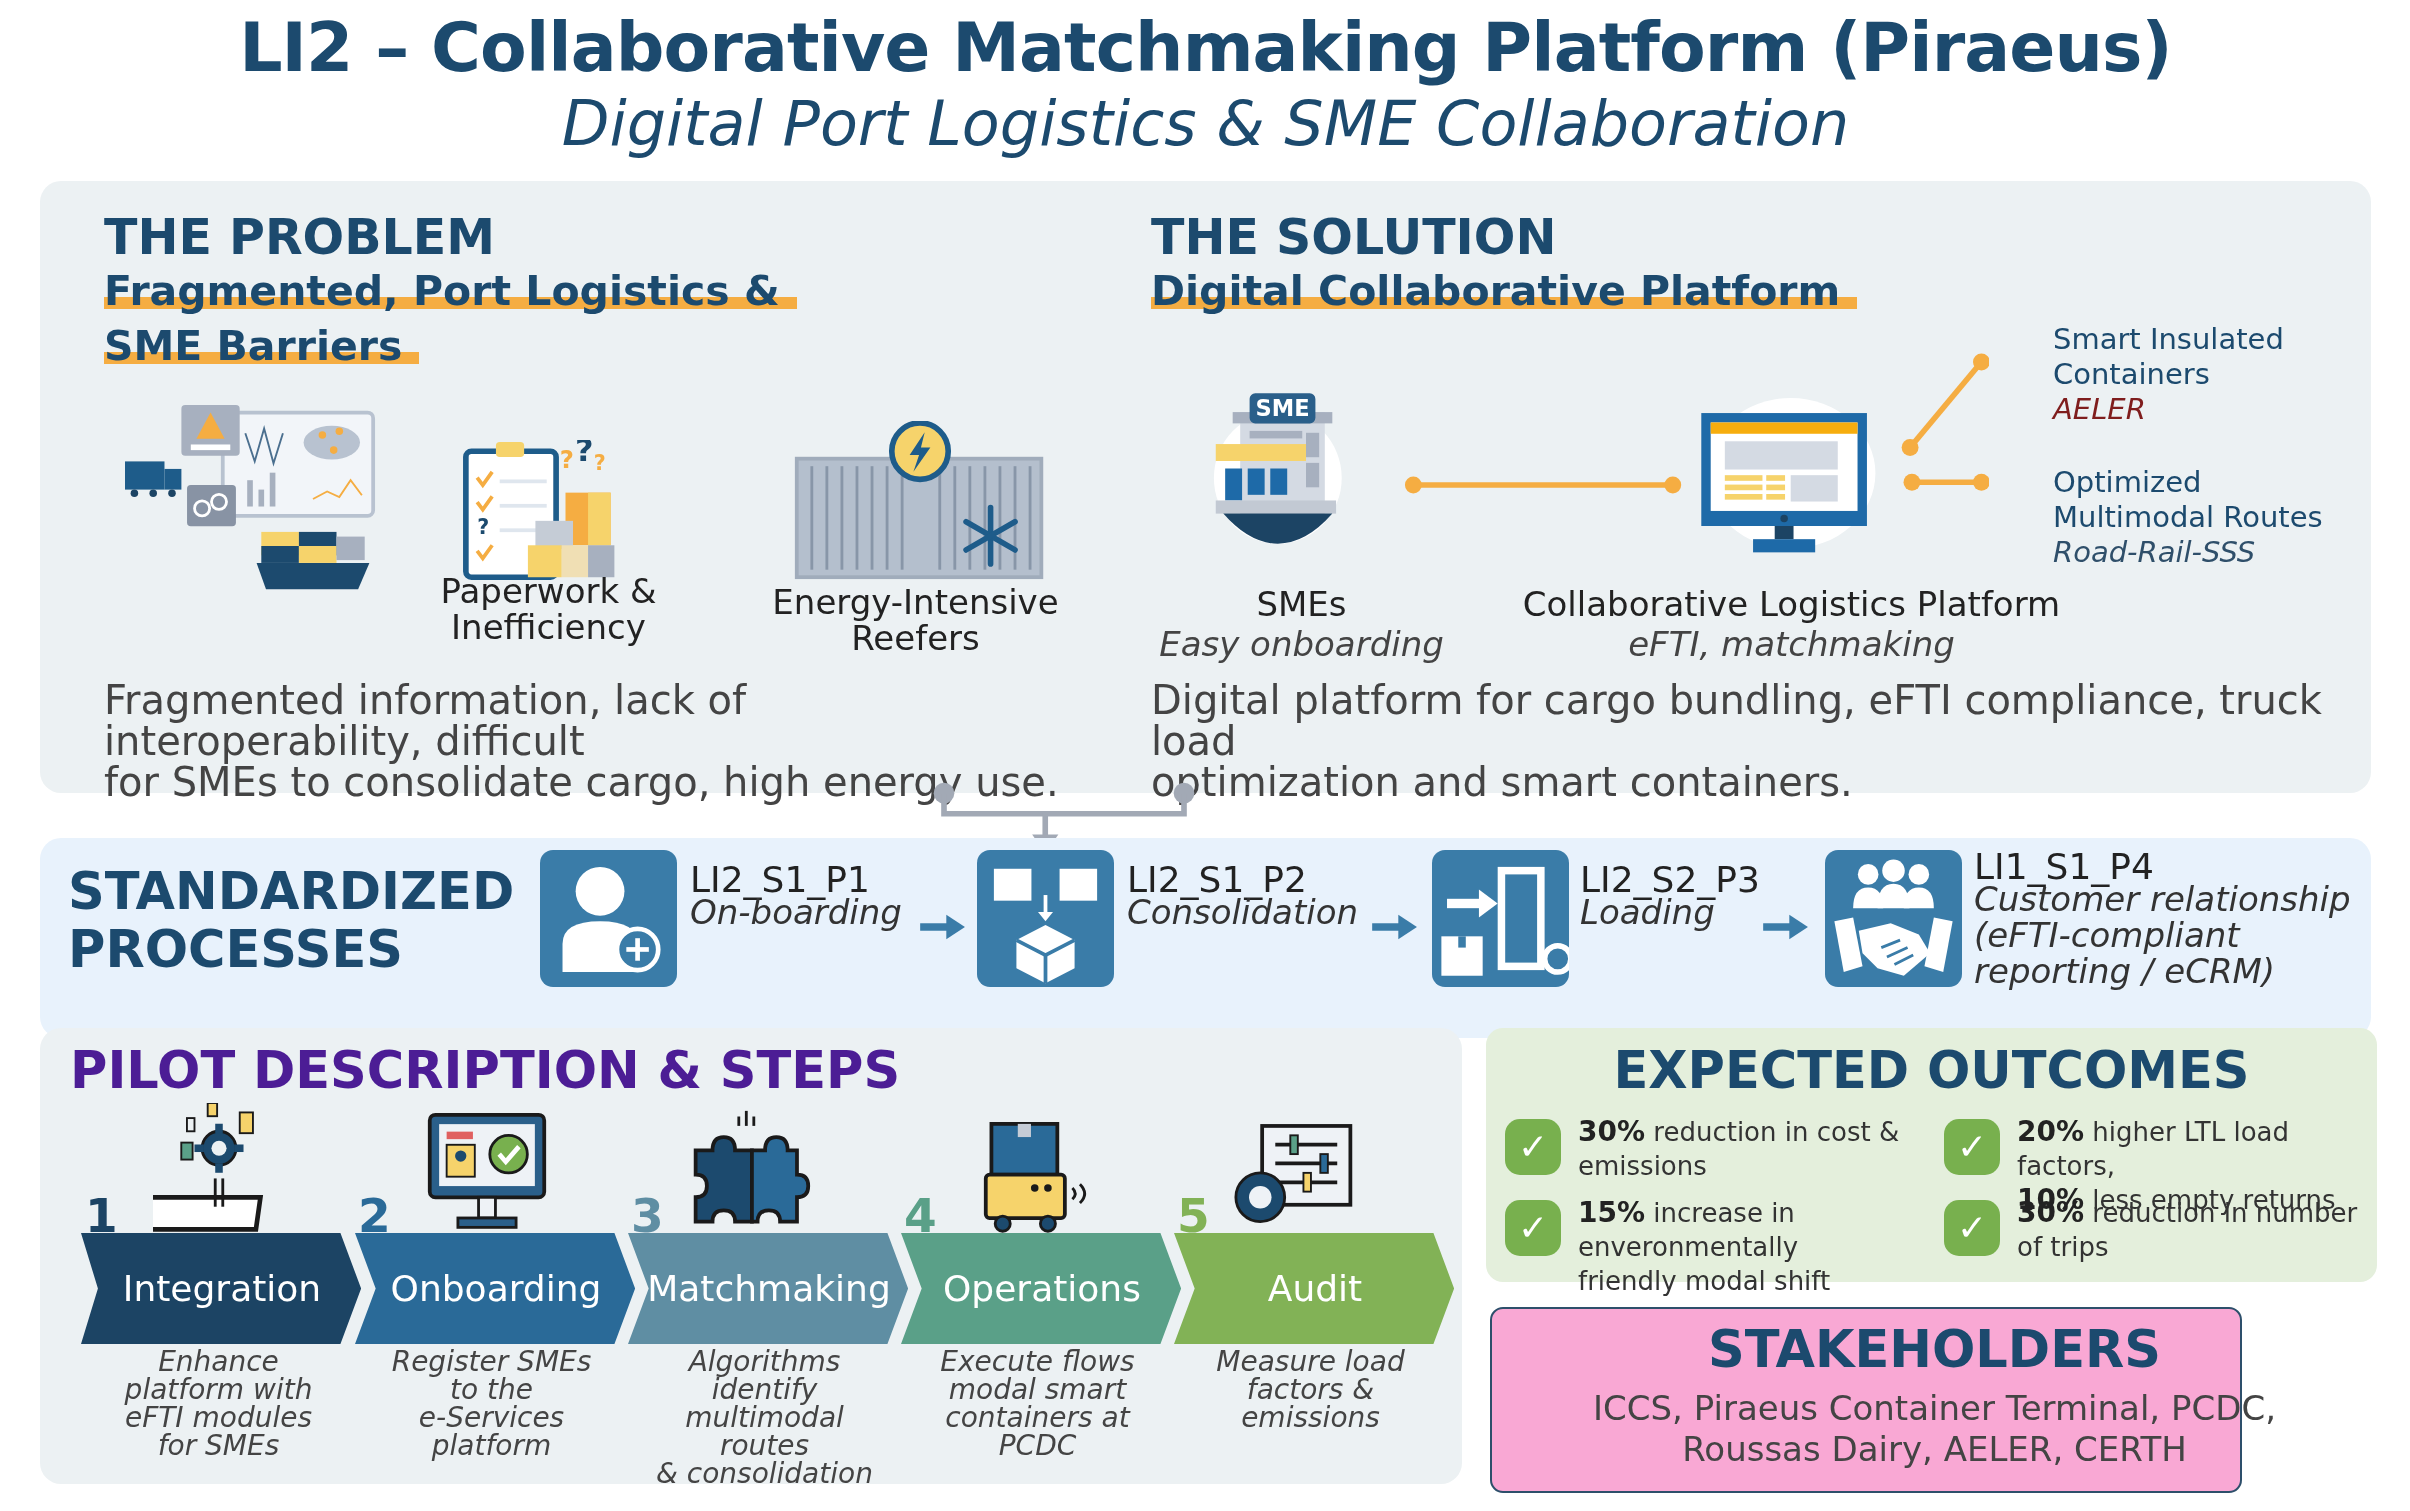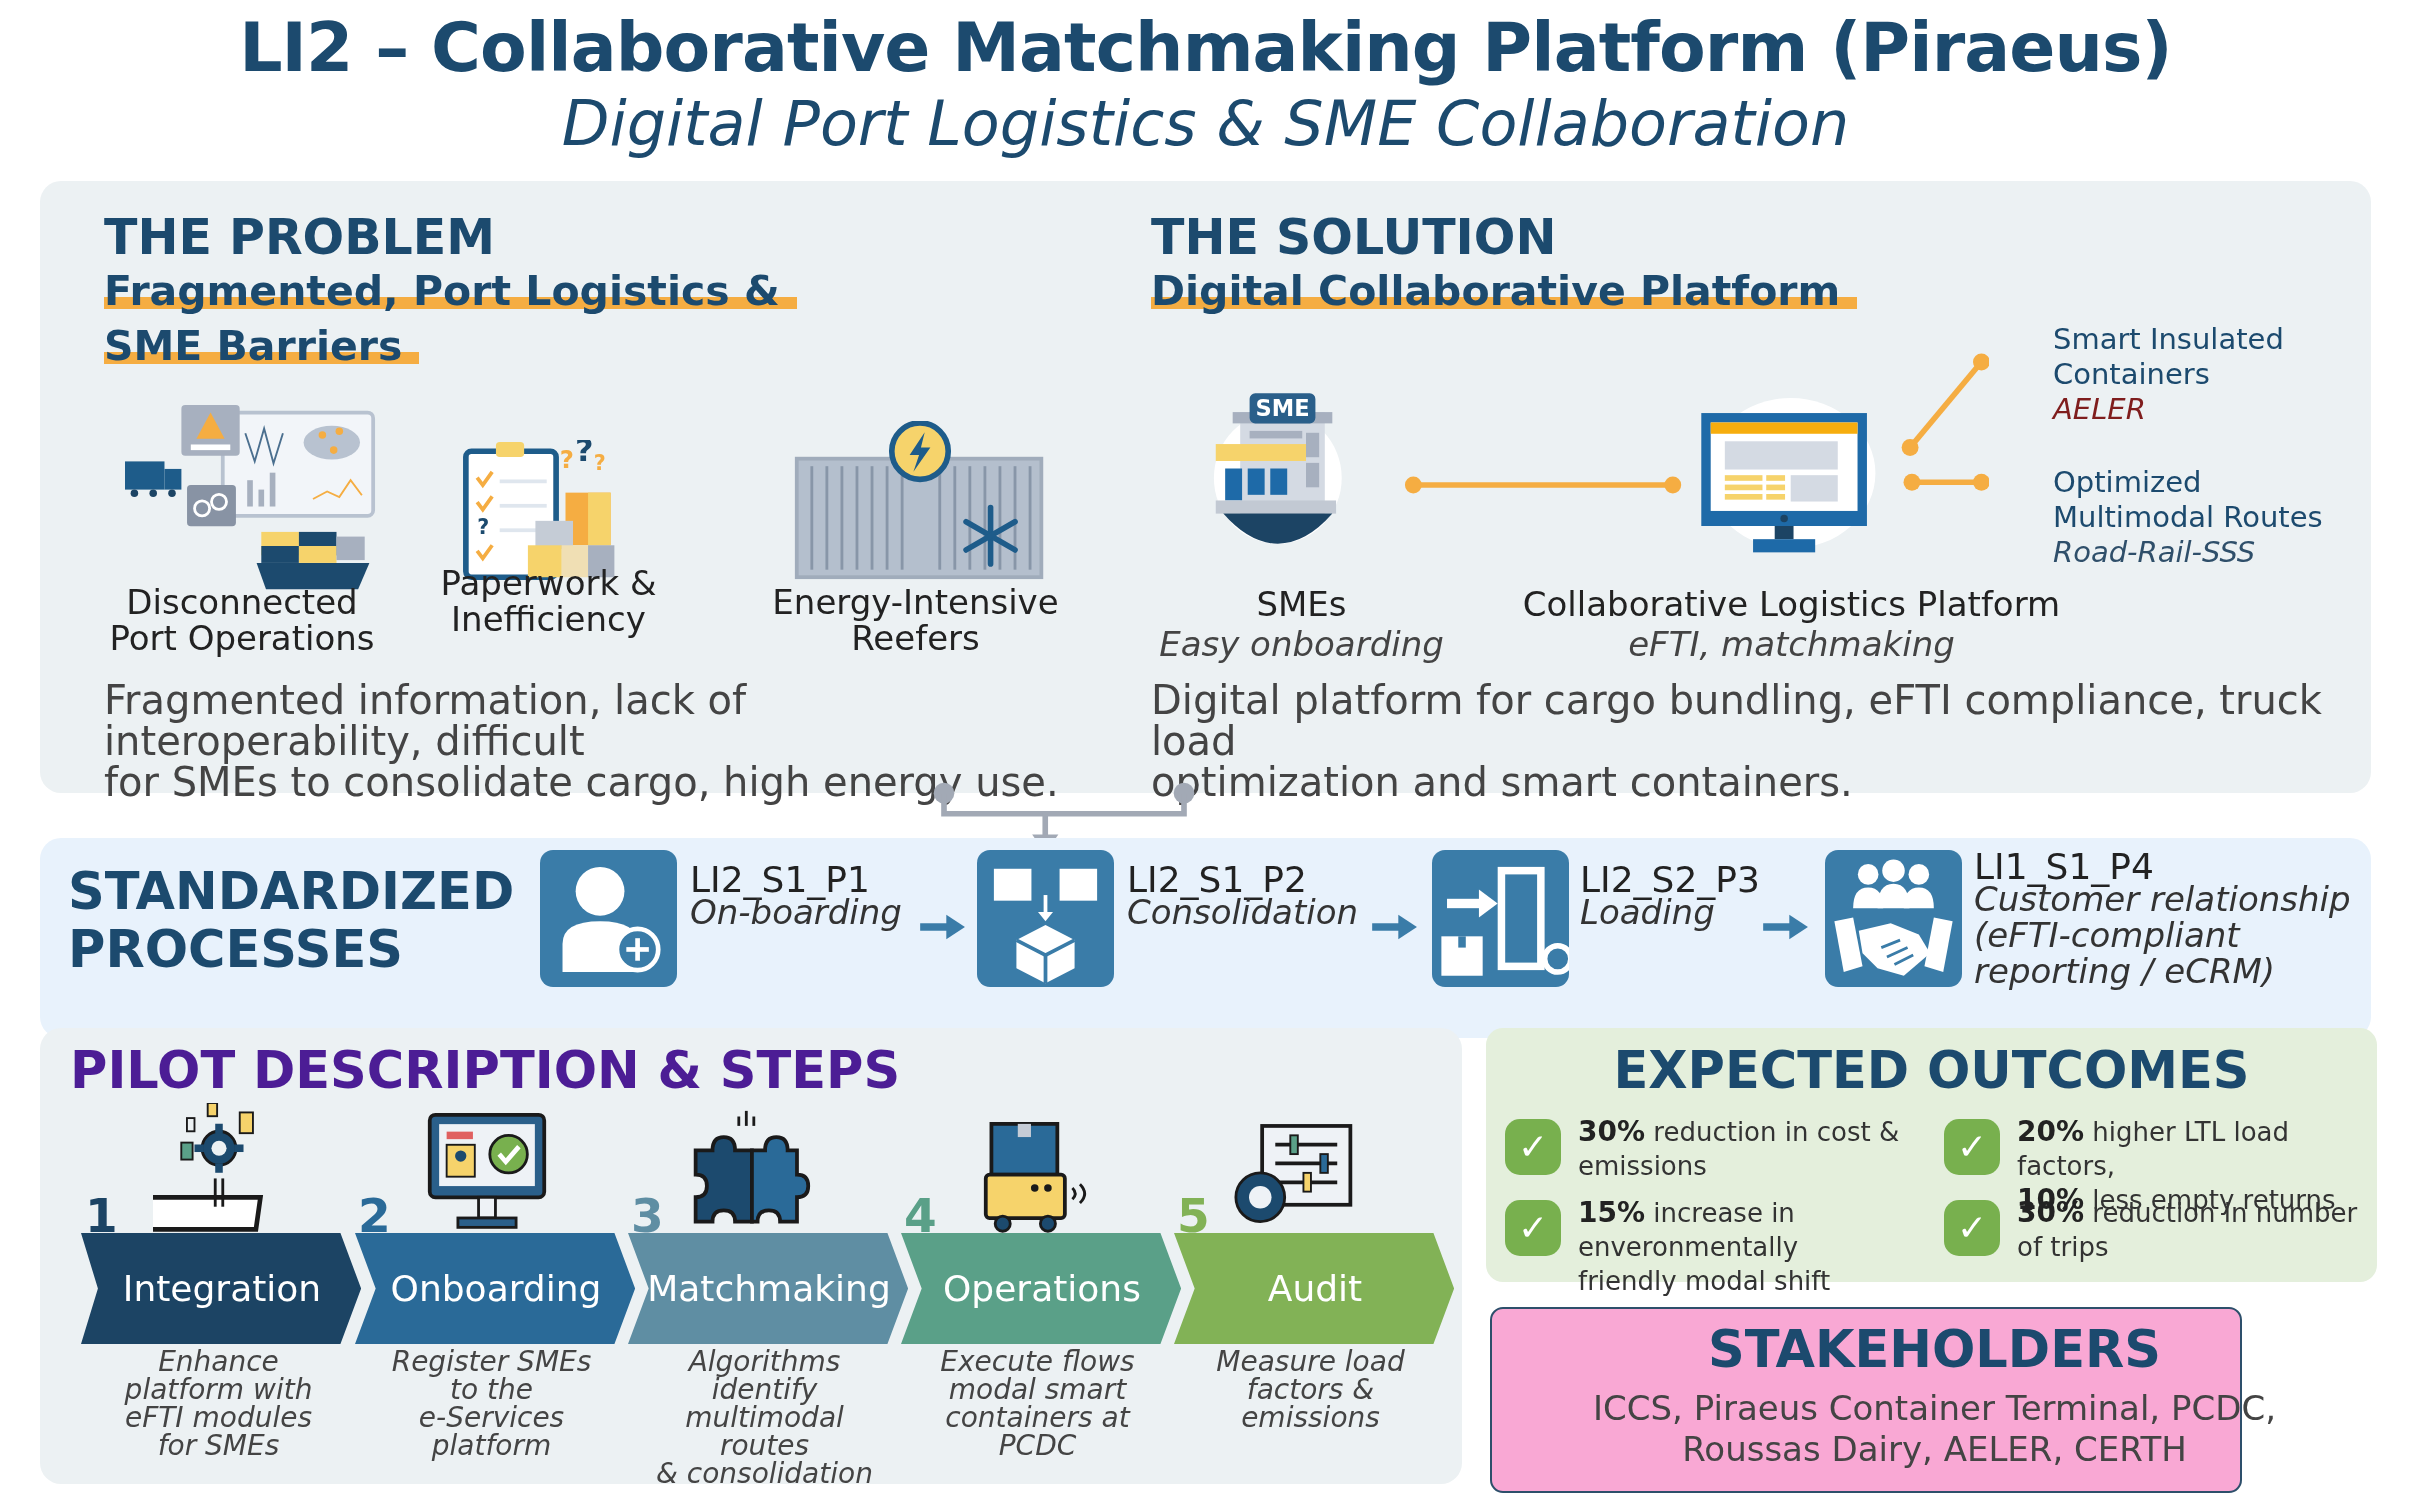--- a/index.html
+++ b/index.html
@@ -91,24 +91,20 @@
     <rect x="66" y="85" width="52" height="44" rx="4" fill="#8893a4"></rect>
     <circle cx="82" cy="110" r="8" fill="none" stroke="#fff" stroke-width="3"></circle>
       <circle cx="100" cy="103" r="8" fill="none" stroke="#fff" stroke-width="3"></circle>
     <rect x="145" y="135" width="40" height="25" fill="#f6d36b"></rect>
       <rect x="185" y="135" width="40" height="25" fill="#1c4a6e"></rect>
     <rect x="145" y="150" width="40" height="18" fill="#1c4a6e"></rect>
       <rect x="185" y="150" width="40" height="18" fill="#f6d36b"></rect>
     <rect x="225" y="140" width="30" height="25" fill="#a7b0bf"></rect>
     <path d="M140,168 L260,168 L248,196 L150,196 Z" fill="#1c4a6e"></path>
   </svg>
-  <div class="abs icon-caption" style="left:61px;top:403px;width:282px;">
-    <div>Disconnected</div>
-    <div>Port Operations</div>
-  </div>
 
   <svg class="abs" style="left:422px;top:259px;" width="160" height="141" viewBox="0 0 170 150">
     <rect x="4" y="12" width="96" height="134" rx="6" fill="#fff" stroke="#1e5c8a" stroke-width="6"></rect>
     <rect x="36" y="2" width="30" height="16" rx="4" fill="#f6d36b"></rect>
     <path d="M16,40 l6,8 l10,-14" fill="none" stroke="#f5ad42" stroke-width="4"></path>
     <path d="M16,66 l6,8 l10,-14" fill="none" stroke="#f5ad42" stroke-width="4"></path>
     <text x="16" y="100" font-size="22" font-weight="bold" fill="#1c4a6e" font-family="DejaVu Sans, sans-serif">?</text>
     <path d="M16,118 l6,8 l10,-14" fill="none" stroke="#f5ad42" stroke-width="4"></path>
     <rect x="40" y="42" width="50" height="4" fill="#dfe6ee"></rect>
       <rect x="40" y="68" width="50" height="4" fill="#dfe6ee"></rect>
@@ -116,21 +112,21 @@
     <text x="104" y="30" font-size="26" font-weight="bold" fill="#f5ad42" font-family="DejaVu Sans, sans-serif">?</text>
     <text x="120" y="22" font-size="34" font-weight="bold" fill="#1c4a6e" font-family="DejaVu Sans, sans-serif">?</text>
     <text x="140" y="32" font-size="22" font-weight="bold" fill="#f5ad42" font-family="DejaVu Sans, sans-serif">?</text>
     <rect x="110" y="56" width="48" height="56" fill="#f5ad42"></rect>
       <rect x="134" y="56" width="24" height="56" fill="#f6d36b"></rect>
     <rect x="78" y="86" width="40" height="30" fill="#c5ccd6"></rect>
     <rect x="70" y="112" width="36" height="34" fill="#f6d36b"></rect>
       <rect x="106" y="112" width="28" height="34" fill="#f0dfb4"></rect>
       <rect x="134" y="112" width="28" height="34" fill="#a7b0bf"></rect>
   </svg>
-  <div class="abs icon-caption" style="left:386px;top:384px;width:245px;">
+  <div class="abs icon-caption" style="left:386px;top:392px;width:245px;">
     <div>Paperwork &amp;</div>
     <div>Inefficiency</div>
   </div>
 
   <svg class="abs" style="left:753px;top:240px;" width="254" height="160" viewBox="0 0 270 170">
     <rect x="4" y="40" width="260" height="126" fill="#b4bfcd" stroke="#a0acbb" stroke-width="4"></rect>
     <g stroke="#8896a8" stroke-width="3">
       <line x1="20" y1="48" x2="20" y2="158"></line>
         <line x1="36" y1="48" x2="36" y2="158"></line>
         <line x1="52" y1="48" x2="52" y2="158"></line>

